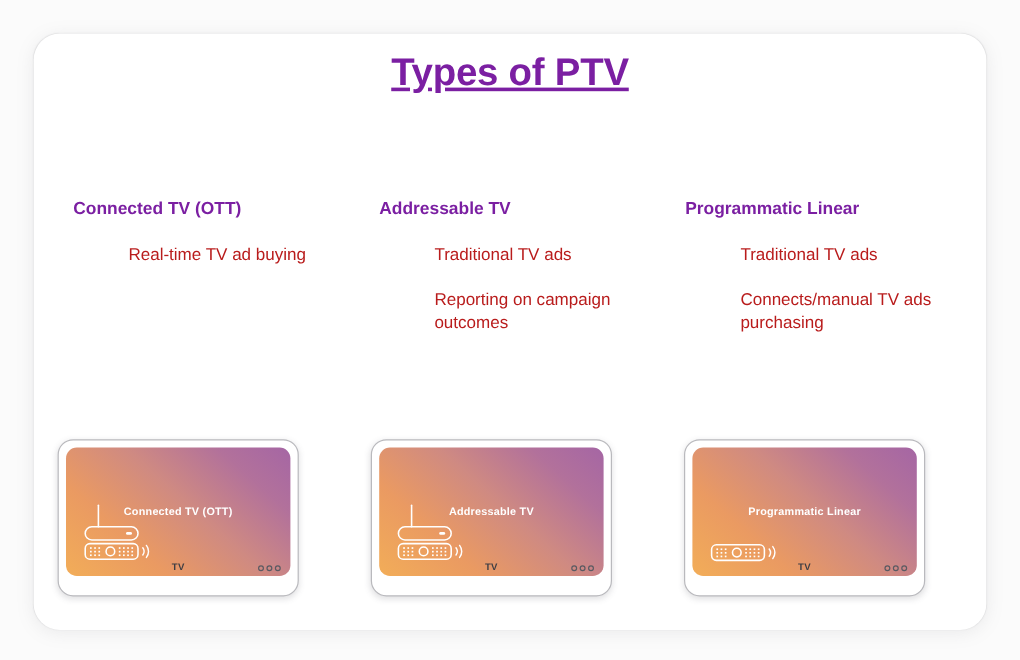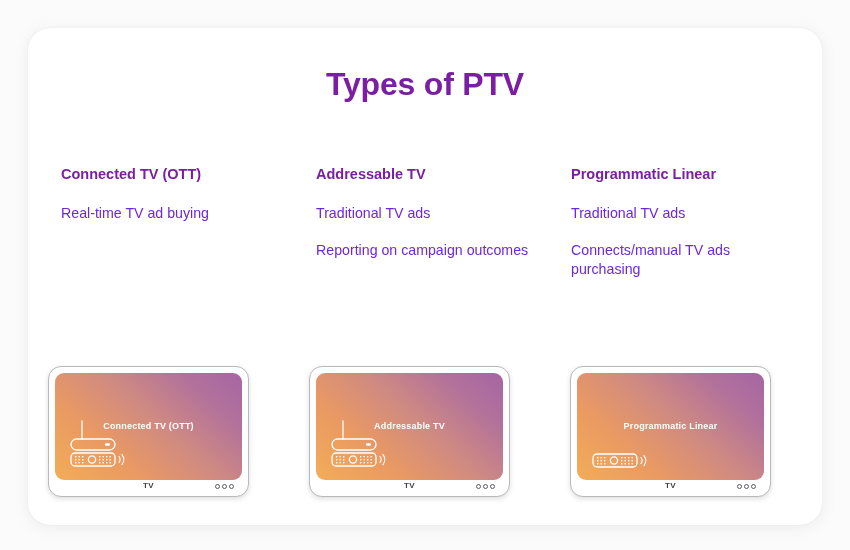--- a/index.html
+++ b/index.html
@@ -20,27 +20,28 @@
     width: 794px;
     height: 497px;
     background: #ffffff;
     border-radius: 22px;
     box-shadow: 0 2px 14px rgba(120,120,130,0.13), 0 0 1px rgba(120,120,130,0.18);
     overflow: hidden;
   }
   .title {
     position: absolute;
     left: 0;
-    top: 38px;
+    top: 14px;
     width: 100%;
     text-align: center;
     font-size: 32px;
     font-weight: bold;
     color: #7b1fa2;
     letter-spacing: -0.2px;
+    text-decoration: underline;
   }
   .columns {
     position: absolute;
     left: 33px;
     top: 138px;
     width: 728px;
     display: flex;
     justify-content: flex-start;
   }
   .column {
@@ -50,23 +51,24 @@
   .column:last-child { margin-right: 0; }
   .col-head {
     font-size: 14.5px;
     font-weight: bold;
     color: #7b1fa2;
     margin-bottom: 21px;
     line-height: 1.2;
   }
   .col-item {
     font-size: 14.2px;
-    color: #6d28d9;
+    color: #b91c1c;
     line-height: 1.33;
     margin-bottom: 18px;
+    margin-left: 46px;
   }
   .col-item:last-child { margin-bottom: 0; }
 
   .tv-row {
     position: absolute;
     left: 20px;
     top: 338px;
     width: 754px;
     display: flex;
     justify-content: flex-start;
@@ -113,21 +115,21 @@
     left: 14px;
     bottom: 9px;
     width: 80px;
     height: 52px;
   }
   .device-group.remote-only { height: 20px; }
   .tv-bottom {
     position: absolute;
     left: 0;
     right: 0;
-    bottom: 0;
+    bottom: 13px;
     height: 18px;
   }
   .tv-bottom-text {
     position: absolute;
     left: 0;
     width: 100%;
     top: 3px;
     text-align: center;
     font-size: 8px;
     font-weight: bold;

